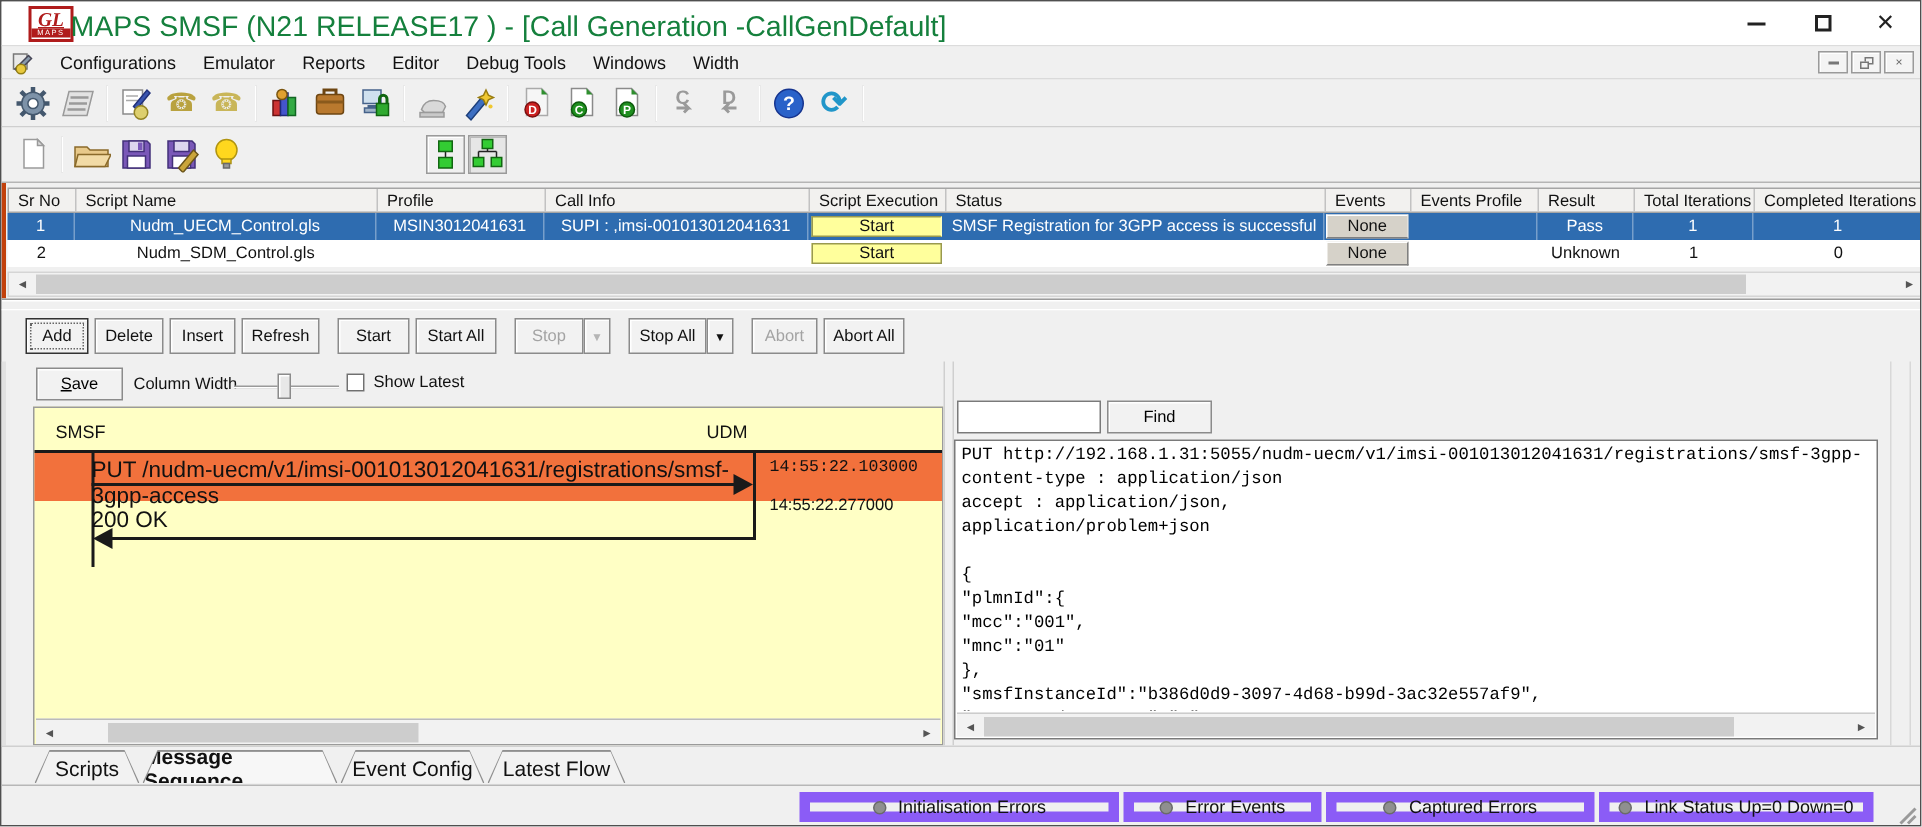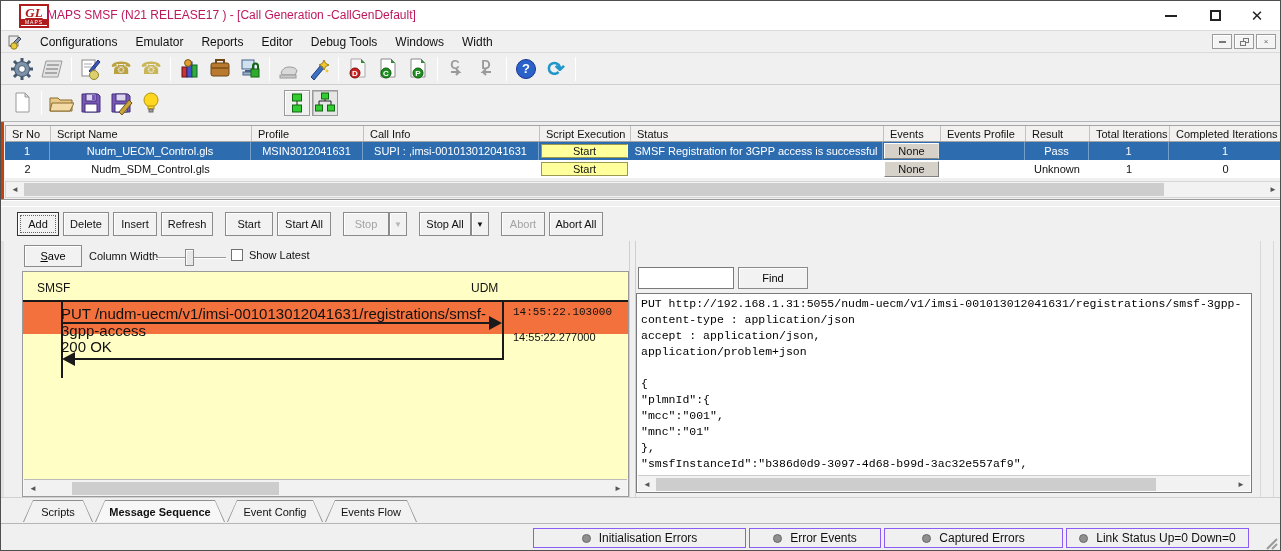--- a/index.html
+++ b/index.html
@@ -4,21 +4,21 @@
 <style>
   html,body{margin:0;padding:0;background:#d8d8d8;}
   *{box-sizing:border-box;}
   .window{position:relative;width:1281px;height:551px;background:#f0f0f0;
     font-family:"Liberation Sans",sans-serif;border:1px solid #4f4f4f;overflow:hidden;}
   
   .titlebar{position:absolute;left:0;top:0;width:100%;height:30px;background:#ffffff;border-bottom:1px solid #dcdcdc;}
   .gl-logo{position:absolute;left:8px;top:3px;width:30px;height:24px;border:2px solid #b01c1c;background:#fff;text-align:center;margin-left:10px;}
   .gl-logo .gl{font-family:"Liberation Serif",serif;font-style:italic;font-weight:bold;color:#b01c1c;font-size:13px;line-height:13px;text-decoration:underline;display:block;}
   .gl-logo .maps{display:block;background:#b01c1c;color:#fff;font-size:5px;line-height:6px;letter-spacing:1px;}
-  .title-text{position:absolute;left:46px;top:7px;font-size:12px;color:#be185d;}
+  .title-text{position:absolute;left:46px;top:7px;font-size:19px;color:#15803d;}
   .winbtn{position:absolute;top:0;width:34px;height:29px;display:flex;align-items:center;justify-content:center;}
   .wb-min{right:92px;} .wb-max{right:48px;} .wb-close{right:6px;}
   .glyph-min{width:12px;height:2px;background:#222;display:block;}
   .glyph-max{width:11px;height:11px;border:2px solid #222;display:block;}
   .glyph-close{font-size:15px;color:#222;line-height:15px;}
   
   .menubar{position:absolute;left:0;top:30px;width:100%;height:22px;background:#f0f0f0;border-bottom:1px solid #dadada;display:flex;align-items:center;}
   .menu-icon{width:18px;height:16px;margin:0 6px 0 6px;}
   .menu-item{padding:2px 9px;font-size:12px;color:#111;}
   .mdi-controls{position:absolute;right:4px;top:3px;display:flex;gap:2px;}
@@ -89,25 +89,25 @@
   .detail-panel{position:absolute;left:632px;top:0;width:616px;height:256px;}
   .find-input{position:absolute;left:2px;top:26px;width:96px;height:22px;background:#fff;border:1px solid #7a7a7a;font-size:11px;padding:0 3px;font-family:"Liberation Sans",sans-serif;}
   .find-btn{position:absolute;left:102px;top:26px;width:70px;height:22px;background:#f2f2f2;border:1px solid #8b8b8b;box-shadow:inset 1px 1px 0 #fff;font-size:11px;display:flex;align-items:center;justify-content:center;}
   .detail-text-wrap{position:absolute;left:0;top:52px;width:616px;height:200px;background:#fff;border:1px solid #7a7a7a;overflow:hidden;}
   .detail-text{position:absolute;left:4px;top:2px;right:0;bottom:18px;font-family:"Liberation Mono","DejaVu Sans Mono",monospace;font-size:11.5px;line-height:16px;color:#000;white-space:pre;overflow:hidden;}
   .detail-hscroll{position:absolute;left:1px;bottom:1px;width:612px;height:16px;background:#f2f2f2;border-top:1px solid #ccc;}
   .right-gutter{position:absolute;left:1256px;top:0;width:14px;height:256px;border-left:1px solid #d8d8d8;border-right:1px solid #d8d8d8;}
   
   .tabsrow{position:absolute;left:0;top:496px;width:100%;height:26px;background:#f0f0f0;border-top:1px solid #d0d0d0;}
   .tab{position:absolute;top:2px;height:22px;background:#8f8f8f;clip-path:polygon(10px 0,calc(100% - 10px) 0,100% 100%,0 100%);}
-  .tab-face{position:absolute;inset:1px 1px 0 1px;background:#f2f2f2;clip-path:polygon(9px 0,calc(100% - 9px) 0,100% 100%,0 100%);display:flex;align-items:center;justify-content:center;font-size:11px;color:#111;}
+  .tab-face{position:absolute;inset:1px 1px 0 1px;background:#f2f2f2;clip-path:polygon(9px 0,calc(100% - 9px) 0,100% 100%,0 100%);display:flex;align-items:center;justify-content:center;font-size:14px;color:#111;}
   .tab.active .tab-face{font-weight:bold;background:#f7f7f7;}
   
   .statusbar{position:absolute;left:0;top:522px;width:100%;height:29px;background:#f0f0f0;border-top:1px solid #b7b7b7;}
-  .status-sec{position:absolute;top:4px;height:20px;border:1px solid #8b5cf6;background:#f0f0f0;display:flex;align-items:center;justify-content:center;gap:8px;font-size:12px;color:#111;}
+  .status-sec{position:absolute;top:4px;height:20px;border:7px solid #8b5cf6;background:#f0f0f0;display:flex;align-items:center;justify-content:center;gap:8px;font-size:12px;color:#111;}
   .status-dot{width:9px;height:9px;border-radius:50%;background:#8f8f8f;border:1px solid #6a6a6a;}
   .grip{position:absolute;right:2px;bottom:2px;width:14px;height:14px;}
 </style>
 </head>
 <body>
 
 <div class="window">
 
   <div class="titlebar">
     <div class="gl-logo">
@@ -477,21 +477,21 @@
     <div class="tab" style="left:22px;width:70px">
         <div class="tab-face">Scripts</div>
       </div>
     <div class="tab active" style="left:94px;width:130px">
         <div class="tab-face">Message Sequence</div>
       </div>
     <div class="tab" style="left:226px;width:96px">
         <div class="tab-face">Event Config</div>
       </div>
     <div class="tab" style="left:324px;width:92px">
-        <div class="tab-face">Events Flow</div>
+        <div class="tab-face">Latest Flow</div>
       </div>
   </div>
 
   <div class="statusbar">
     <div class="status-sec" style="left:532px;width:213px">
       <span class="status-dot"></span>
       <span>Initialisation Errors</span>
     </div>
     <div class="status-sec" style="left:748px;width:132px">
       <span class="status-dot"></span>

